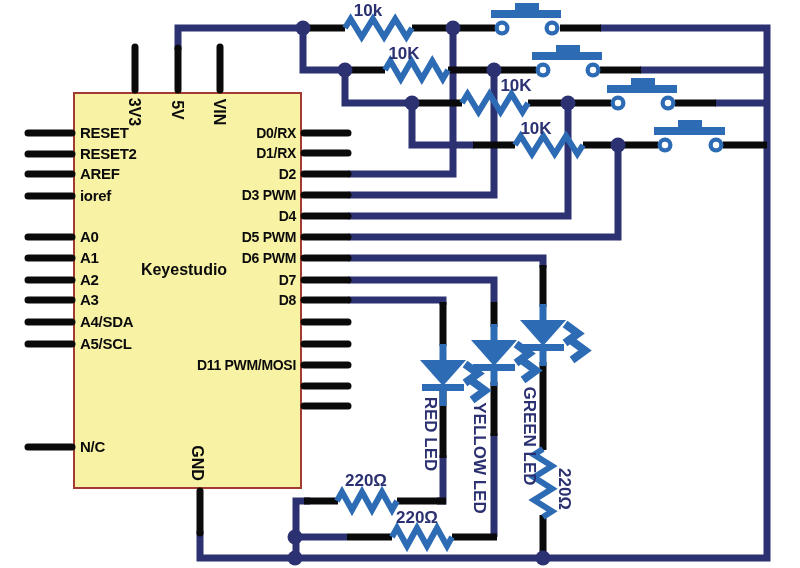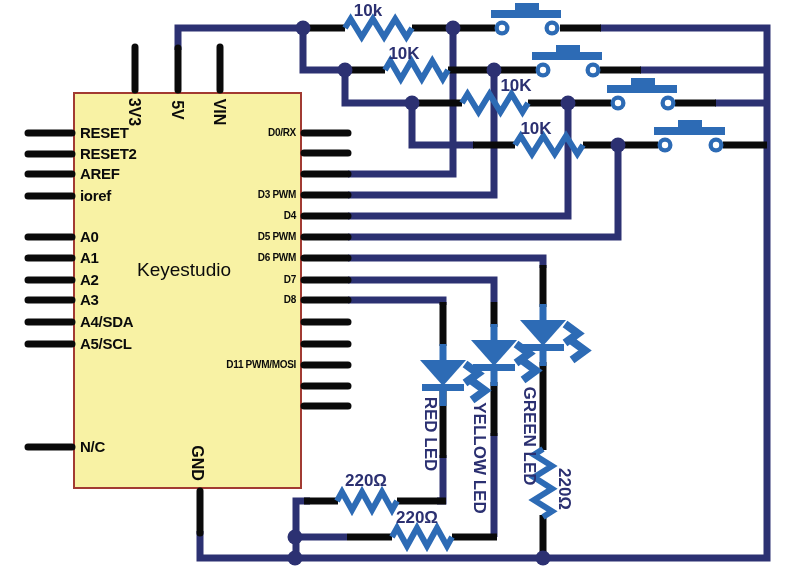--- a/index.html
+++ b/index.html
@@ -7,25 +7,25 @@
          font-family:"Liberation Sans",sans-serif;}
   #board{position:absolute;left:73px;top:92px;width:229px;height:397px;
          background:#F8F2A4;border:2px solid #A23B32;box-sizing:border-box;z-index:1;}
   #wires{position:absolute;left:0;top:0;z-index:2;}
   .lbl{position:absolute;z-index:3;font-weight:bold;font-size:17px;color:#2B3071;
        white-space:nowrap;transform:translate(-50%,-50%);}
   .lbl.rot{transform:translate(-50%,-50%) rotate(90deg);}
   .pin-l{position:absolute;z-index:3;left:80px;height:18px;line-height:18px;
          font-weight:bold;font-size:15px;letter-spacing:-0.3px;color:#0b0b0b;white-space:nowrap;}
   .pin-r{position:absolute;z-index:3;left:140px;width:156px;height:18px;line-height:18px;
-         font-weight:bold;font-size:10px;letter-spacing:-0.3px;color:#0b0b0b;
+         font-weight:bold;font-size:14px;letter-spacing:-0.3px;color:#0b0b0b;
          text-align:right;white-space:nowrap;}
   .vpin{position:absolute;z-index:3;font-weight:bold;font-size:16px;color:#0b0b0b;
         white-space:nowrap;transform:translate(-50%,-50%) rotate(90deg);}
-  #board-name{position:absolute;z-index:3;font-weight:normal;font-size:19px;color:#0b0b0b;
+  #board-name{position:absolute;z-index:3;font-weight:bold;font-size:16px;color:#0b0b0b;
         white-space:nowrap;transform:translate(-50%,-50%);}
 </style>
 </head>
 <body>
 
 <div id="stage">
 
   <div id="board"></div>
 
   <svg id="wires" width="800" height="568" viewBox="0 0 800 568">
@@ -161,20 +161,22 @@
   <div class="pin-l" style="top:187px">ioref</div>
   <div class="pin-l" style="top:228px">A0</div>
   <div class="pin-l" style="top:249px">A1</div>
   <div class="pin-l" style="top:271px">A2</div>
   <div class="pin-l" style="top:291px">A3</div>
   <div class="pin-l" style="top:313px">A4/SDA</div>
   <div class="pin-l" style="top:335px">A5/SCL</div>
   <div class="pin-l" style="top:438px">N/C</div>
 
   <div class="pin-r" style="top:124px">D0/RX</div>
+  <div class="pin-r" style="top:144px">D1/RX</div>
+  <div class="pin-r" style="top:165px">D2</div>
   <div class="pin-r" style="top:186px">D3 PWM</div>
   <div class="pin-r" style="top:207px">D4</div>
   <div class="pin-r" style="top:228px">D5 PWM</div>
   <div class="pin-r" style="top:249px">D6 PWM</div>
   <div class="pin-r" style="top:271px">D7</div>
   <div class="pin-r" style="top:291px">D8</div>
   <div class="pin-r" style="top:356px">D11 PWM/MOSI</div>
 
   <div class="lbl" style="left:368px;top:11px">10k</div>
   <div class="lbl" style="left:404px;top:54px">10K</div>

